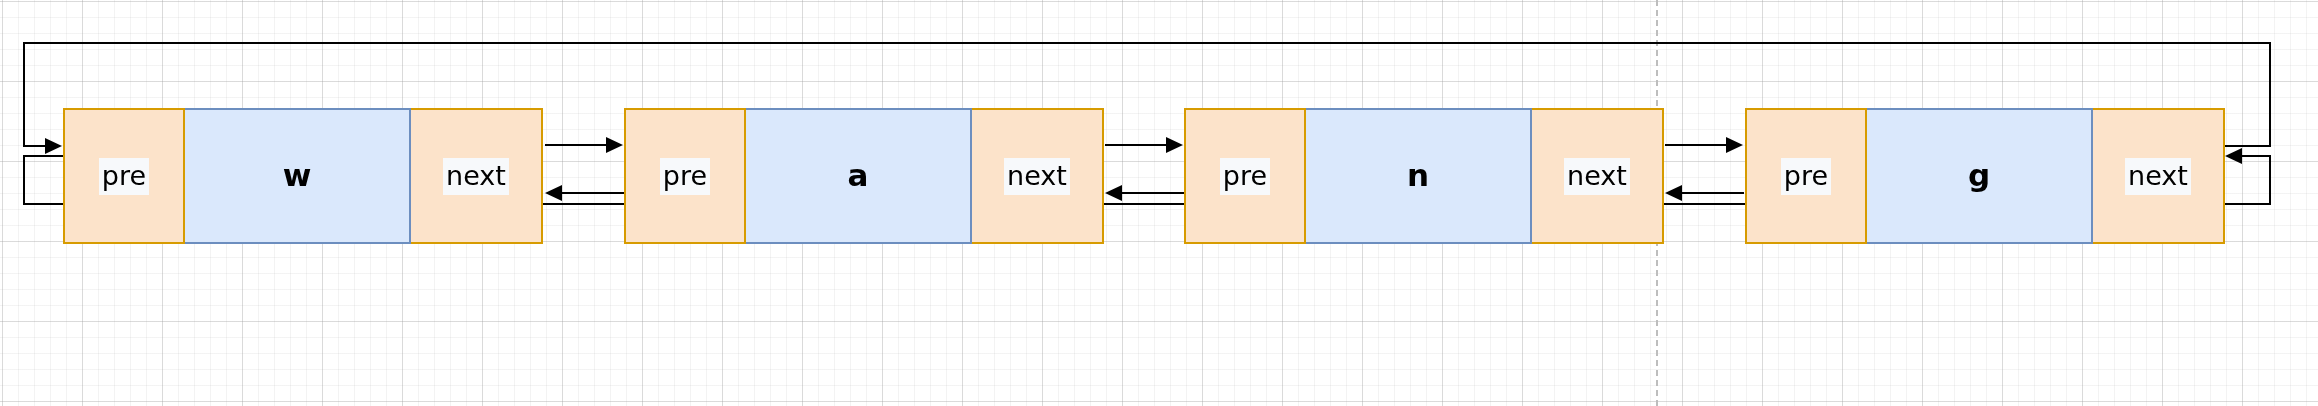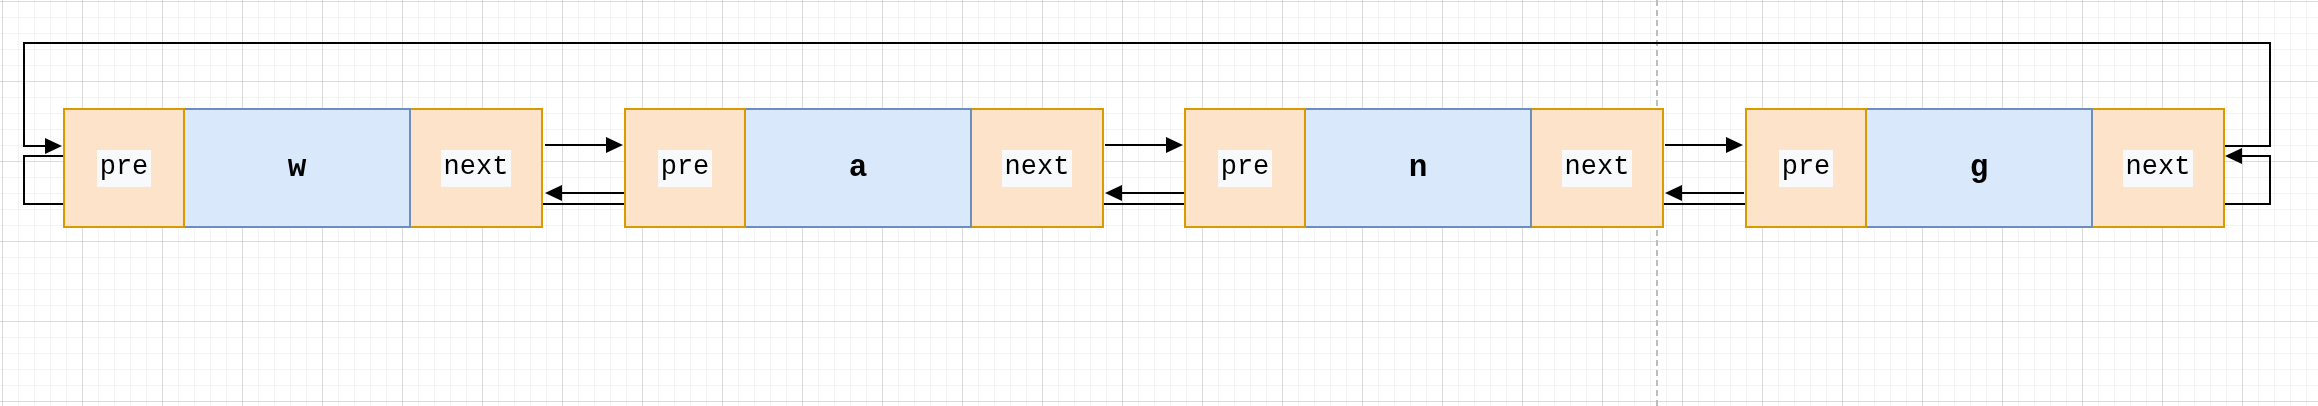--- a/index.html
+++ b/index.html
@@ -40,22 +40,21 @@
     height: 120px;
     top: 108px;
     box-sizing: border-box;
   }
   .cell {
     position: relative;
     box-sizing: border-box;
     display: flex;
     align-items: center;
     justify-content: center;
-    height: 120px;
-    font-family: Liberation Mono, monospace;
+    height: 136px;
   }
   .cell.ptr {
     background: #fce3ca;
     border: 2px solid #d79b00;
   }
   .cell.val {
     background: #dae8fc;
     border: 2px solid #6c8ebf;
   }
   .cell.ptr + .cell.val { border-left: none; }

